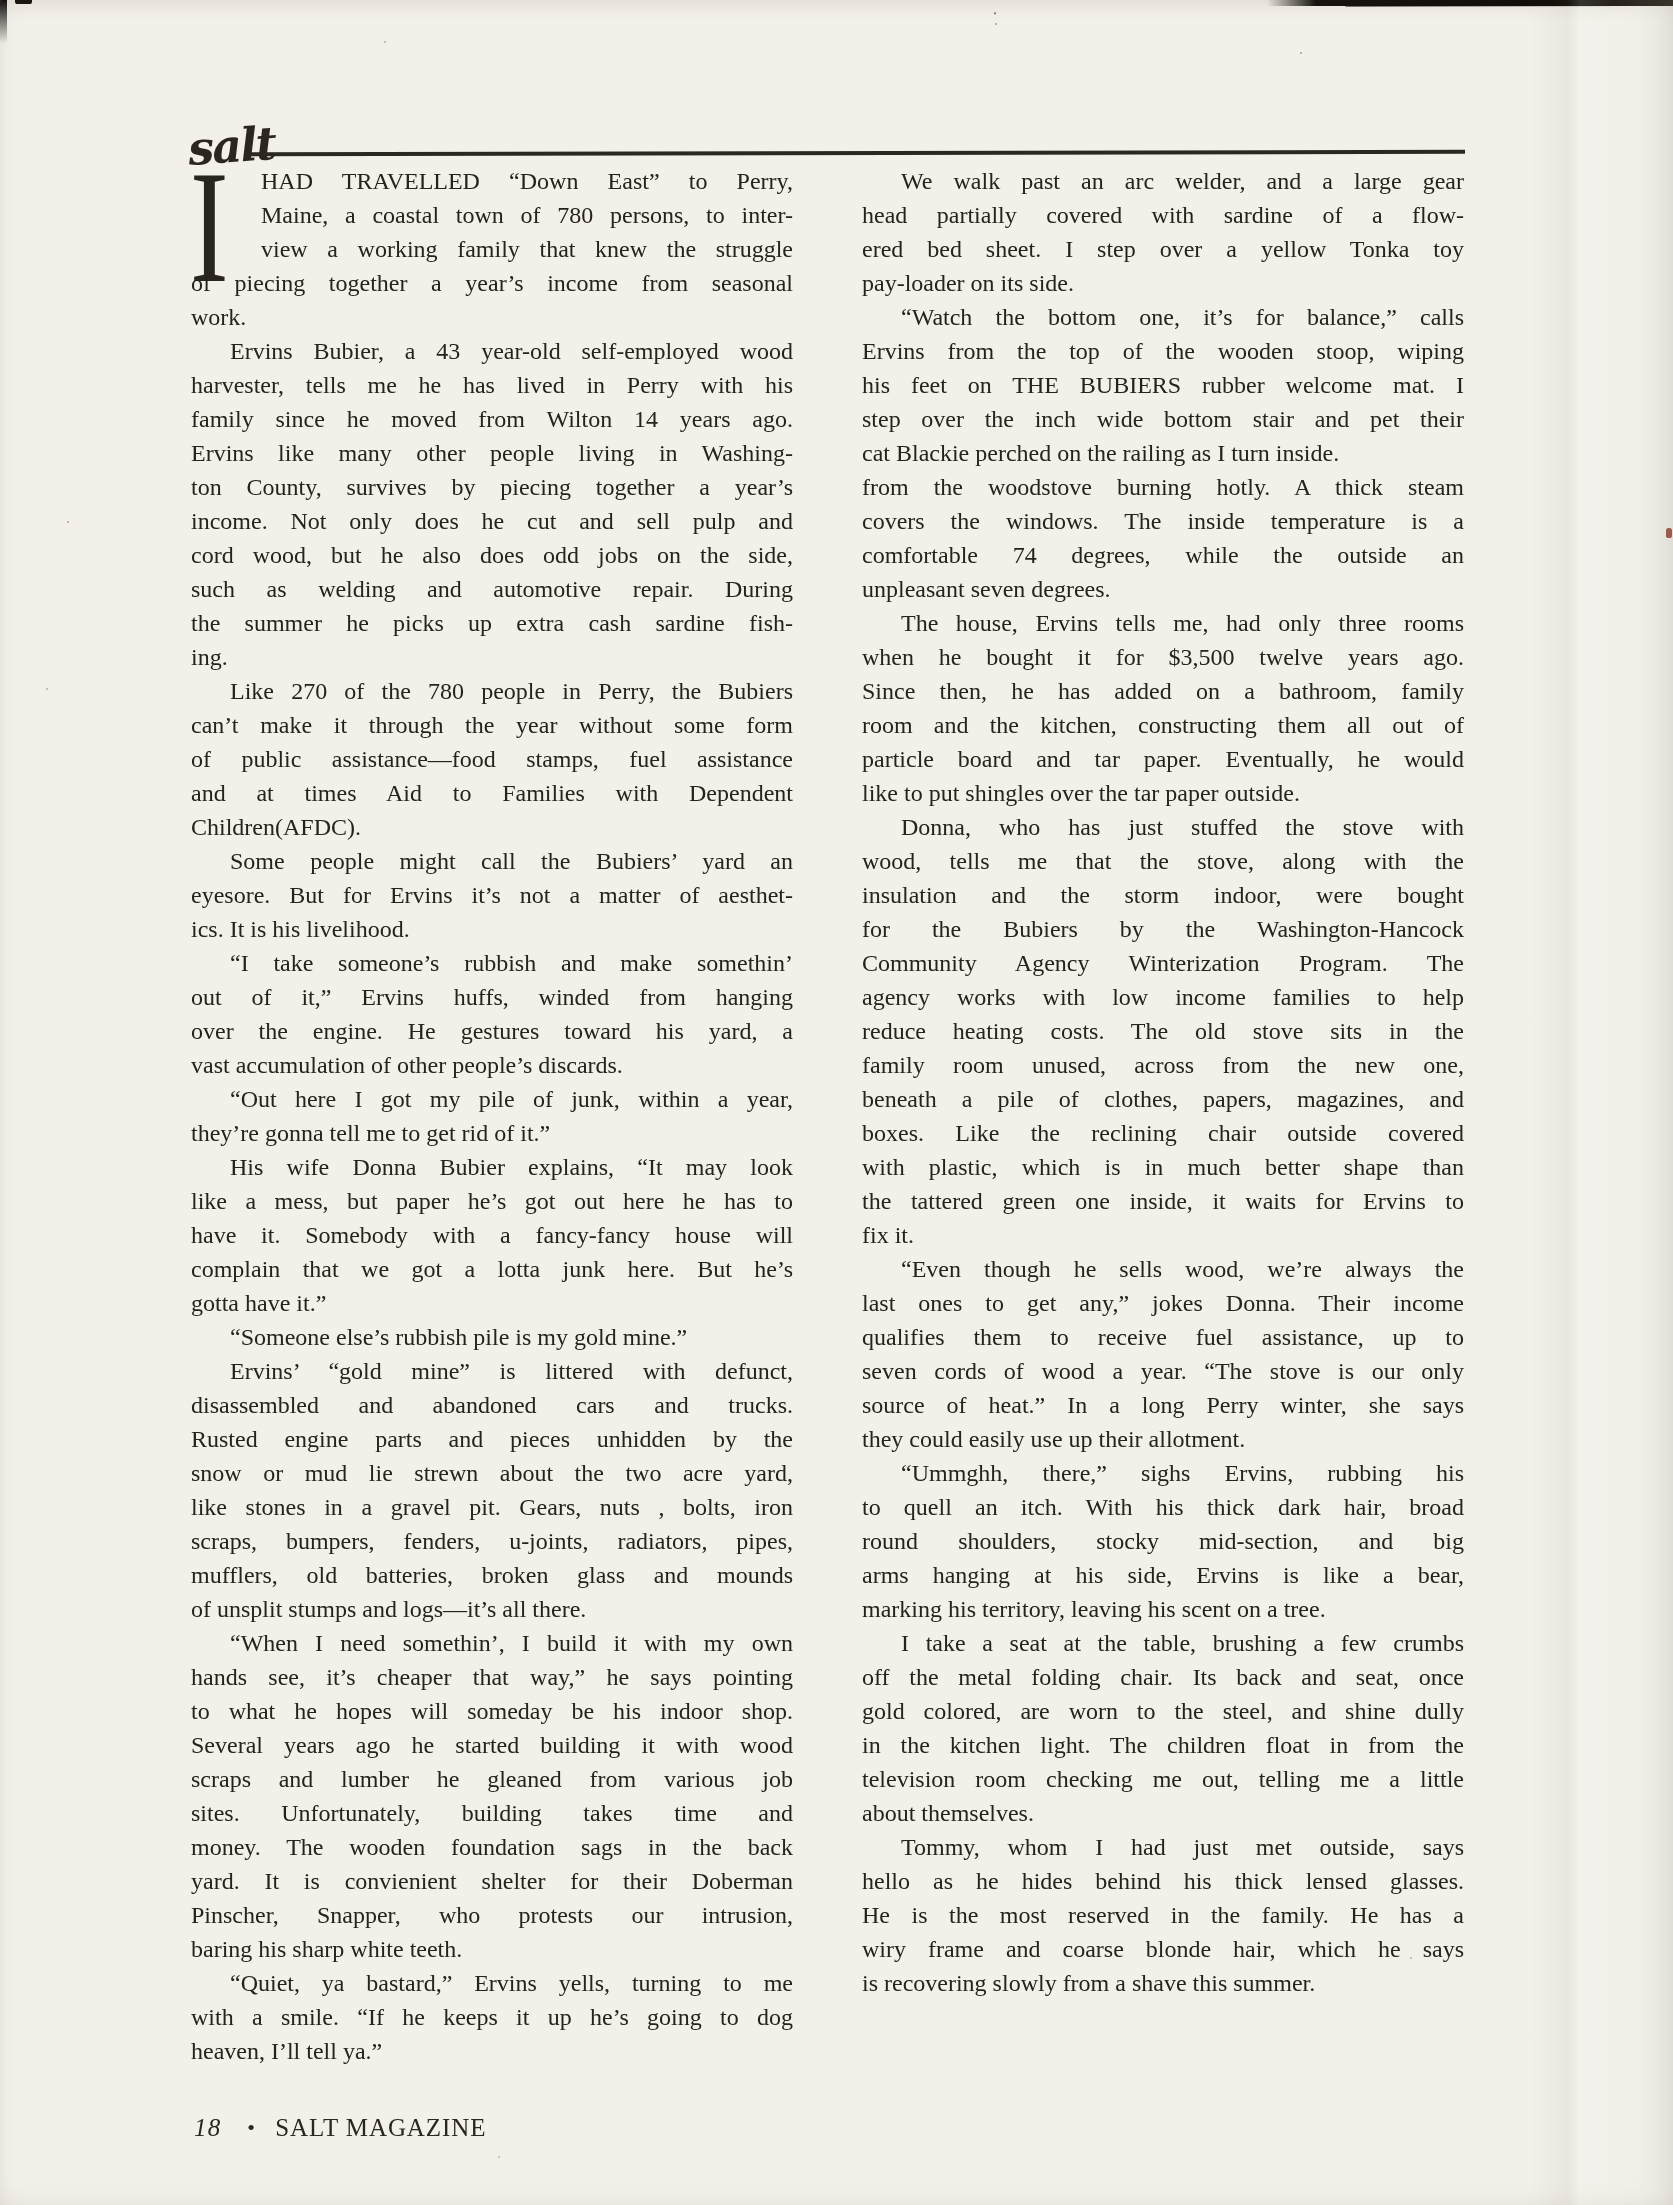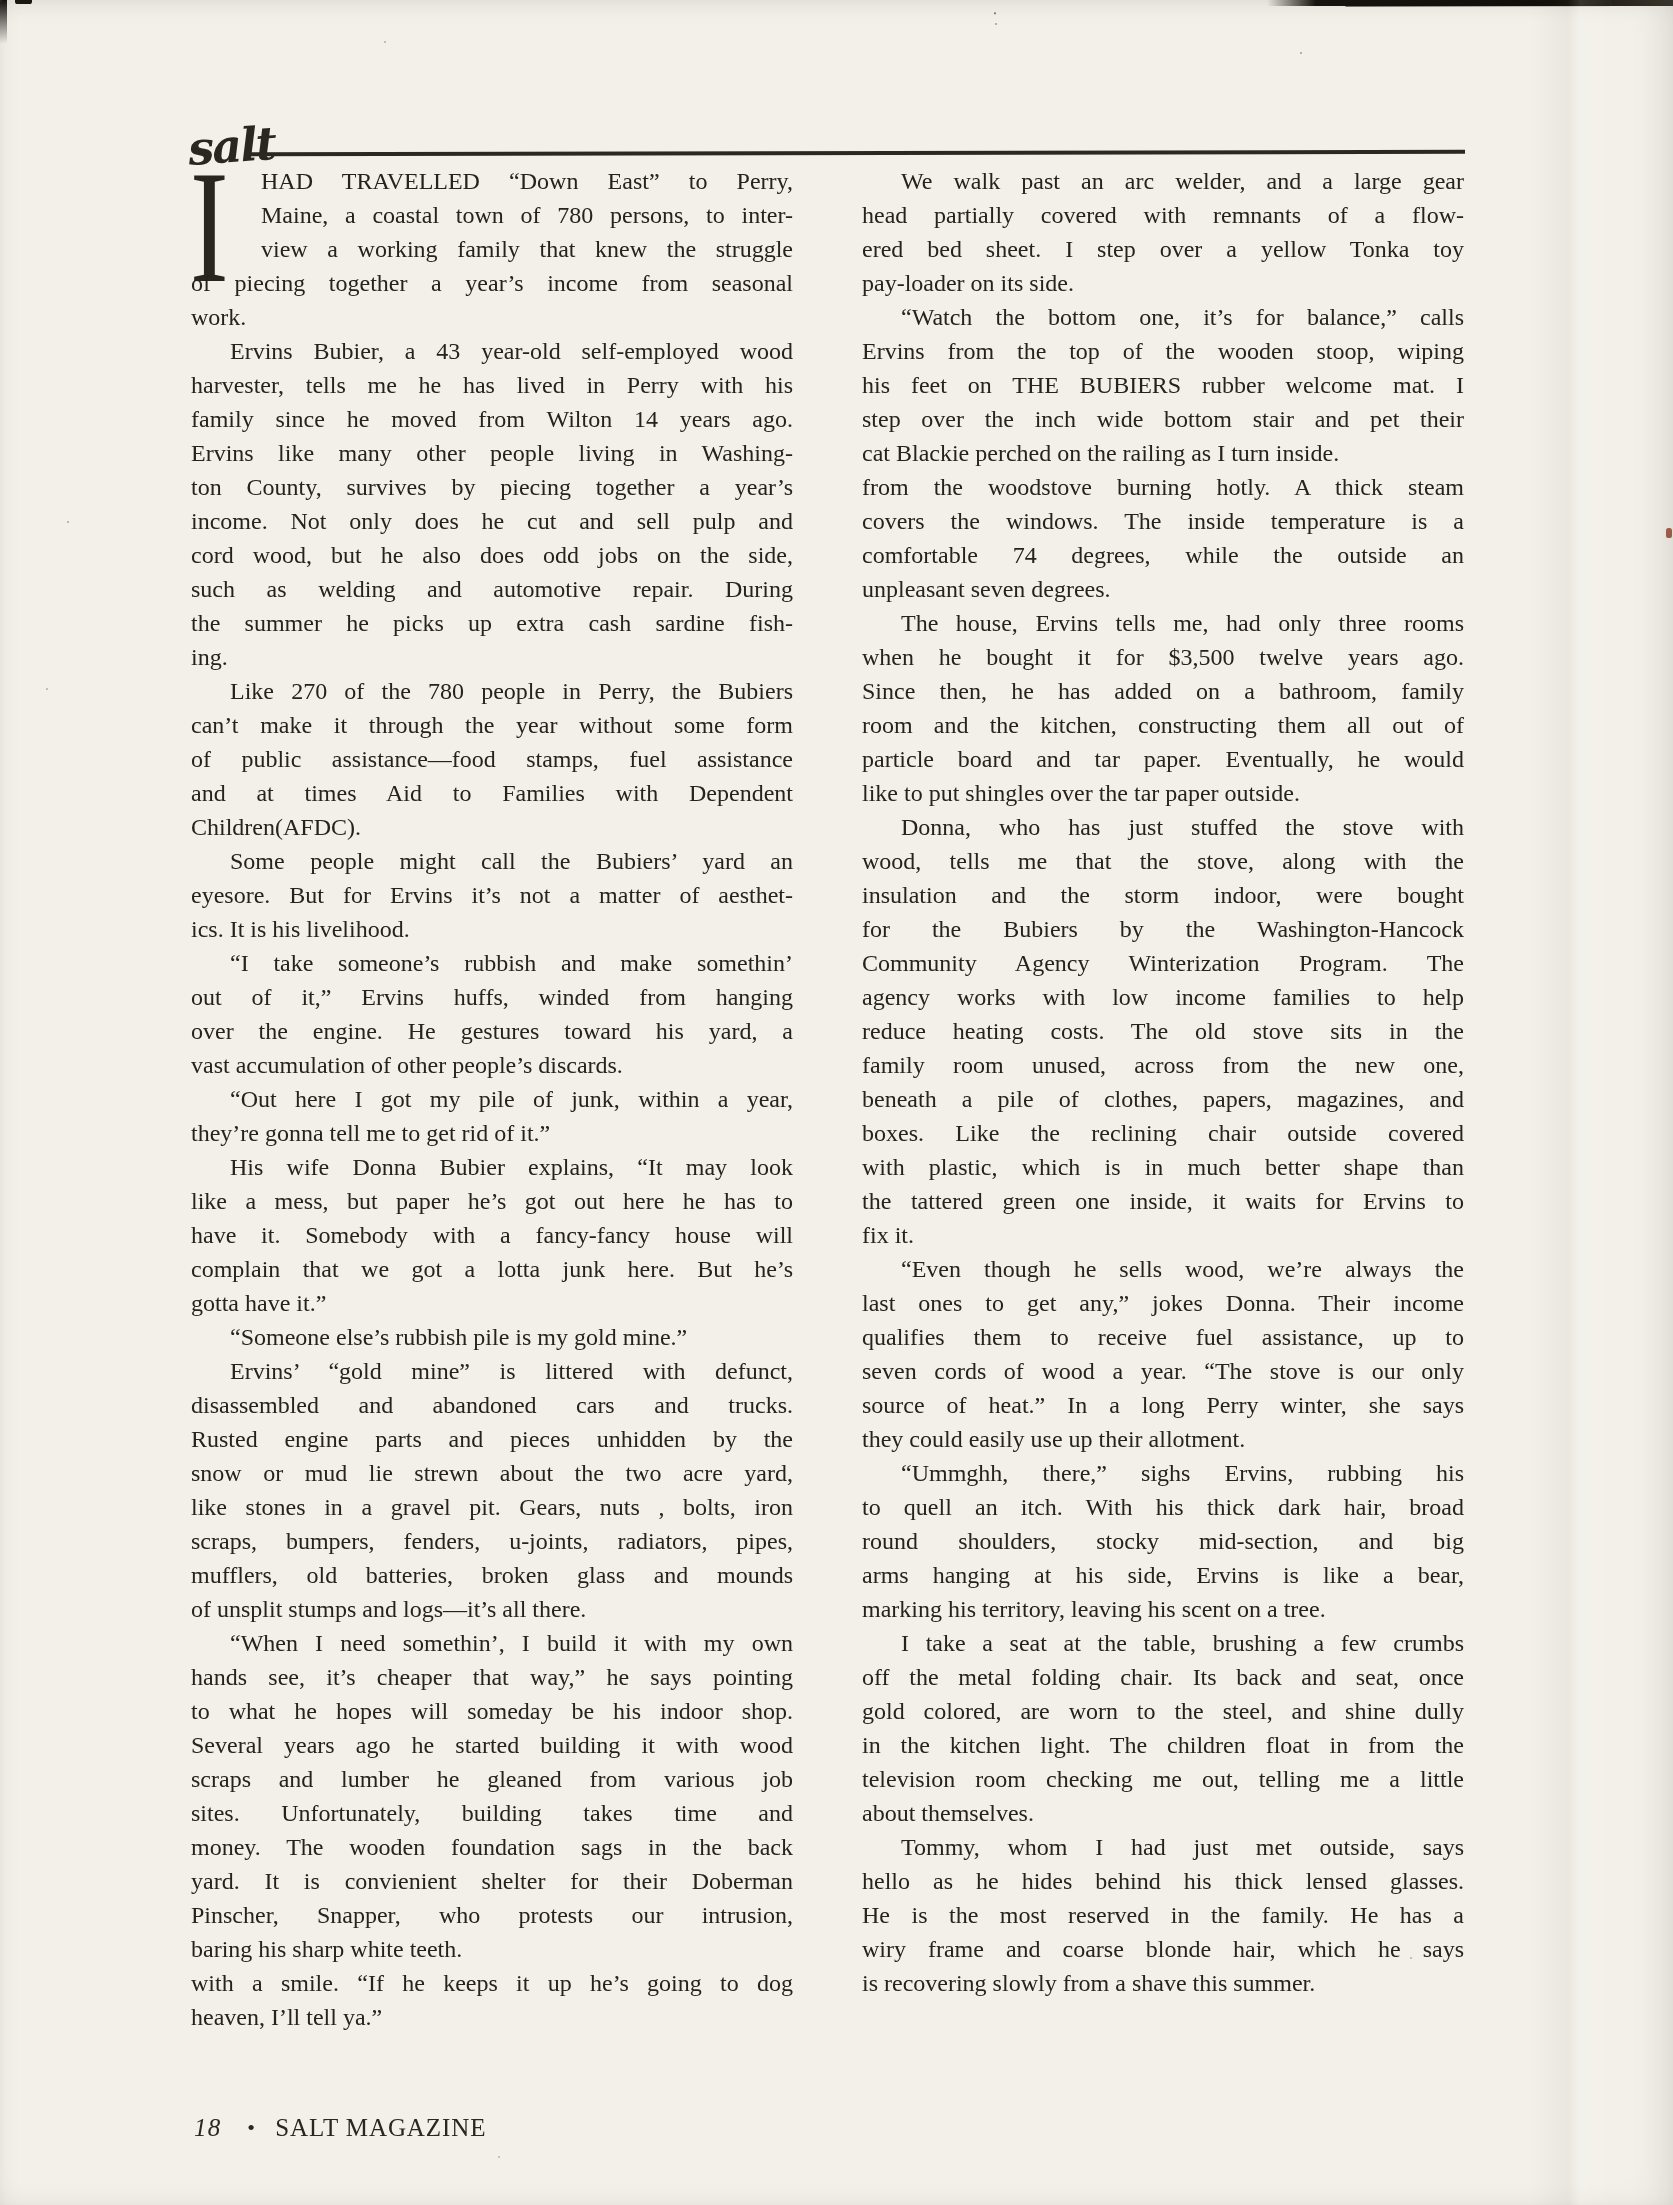--- a/index.html
+++ b/index.html
@@ -176,29 +176,30 @@
         <div class="line">to what he hopes will someday be his indoor shop.</div>
         <div class="line">Several years ago he started building it with wood</div>
         <div class="line">scraps and lumber he gleaned from various job</div>
         <div class="line">sites. Unfortunately, building takes time and</div>
         <div class="line">money. The wooden foundation sags in the back</div>
         <div class="line">yard. It is convienient shelter for their Doberman</div>
         <div class="line">Pinscher, Snapper, who protests our intrusion,</div>
         <div class="line last">baring his sharp white teeth.</div>
       </div>
       <div class="para">
+        <div class="line indent">“Quiet, ya bastard,” Ervins yells, turning to me</div>
         <div class="line">with a smile. “If he keeps it up he’s going to dog</div>
         <div class="line last">heaven, I’ll tell ya.”</div>
       </div>
     </div>
 
   <div class="col col-right">
       <div class="para">
         <div class="line indent">We walk past an arc welder, and a large gear</div>
-        <div class="line">head partially covered with remnants of a flow-</div>
+        <div class="line">head partially covered with sardine of a flow-</div>
         <div class="line">ered bed sheet. I step over a yellow Tonka toy</div>
         <div class="line last">pay-loader on its side.</div>
       </div>
       <div class="para">
         <div class="line indent">“Watch the bottom one, it’s for balance,” calls</div>
         <div class="line">Ervins from the top of the wooden stoop, wiping</div>
         <div class="line">his feet on THE BUBIERS rubber welcome mat. I</div>
         <div class="line">step over the inch wide bottom stair and pet their</div>
         <div class="line last">cat Blackie perched on the railing as I turn inside.</div>
       </div>

